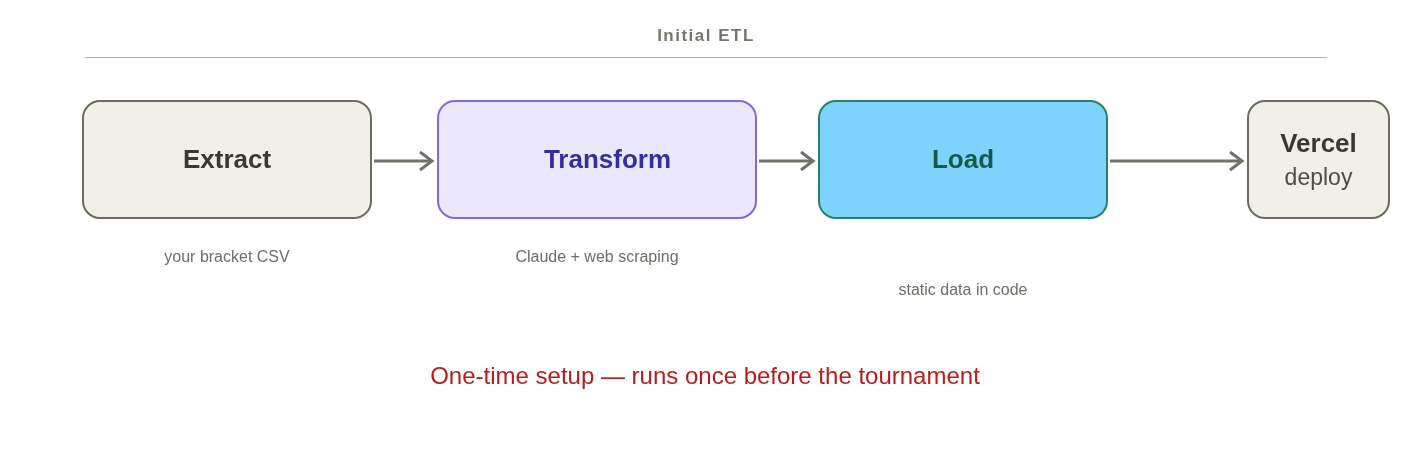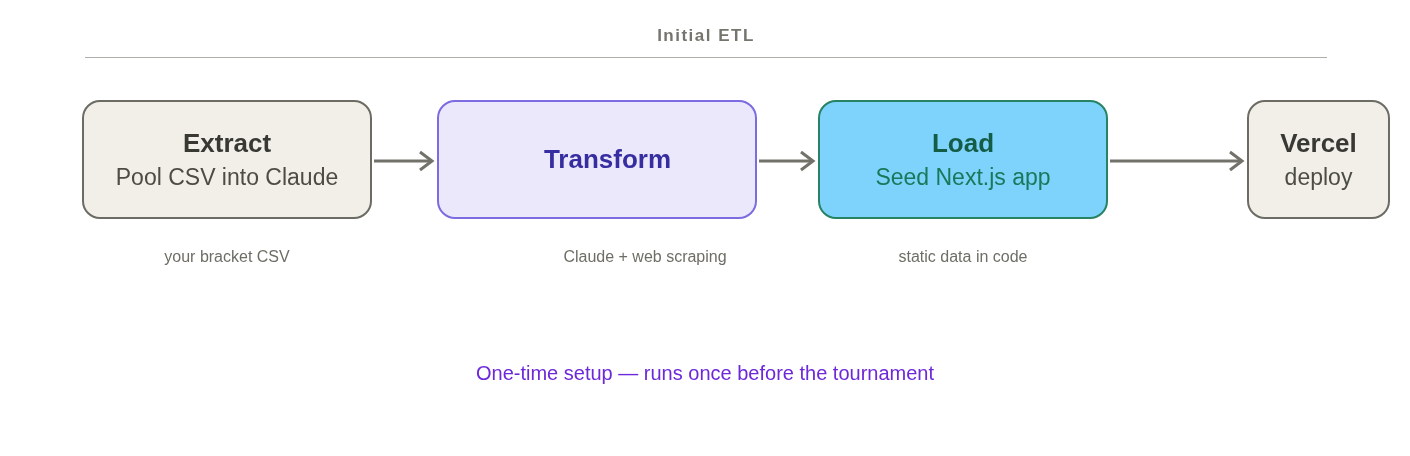--- a/index.html
+++ b/index.html
@@ -78,45 +78,44 @@
   
   .note {
     position: absolute;
     top: 248px;
     transform: translateX(-50%);
     font-size: 16px;
     color: #6e6e66;
     white-space: nowrap;
   }
   #note-extract   { left: 227px; }
-  #note-transform { left: 597px; margin-left: 48px; }
-  #note-load      { left: 963px; }
+  #note-transform { left: 597px; }
+  #note-load      { left: 963px; margin-top: 33px; }
 
   
   .caption {
     position: absolute;
     left: 0; top: 362px; width: 1410px;
     text-align: center;
-    font-size: 20px;
-    color: #6d28d9;
+    font-size: 24px;
+    color: #b91c1c;
   }
 </style>
 </head>
 <body>
 
 <div class="canvas">
 
   <div class="header">
     <span class="header-label">Initial ETL</span>
   </div>
   <div class="rule"></div>
 
   <div class="stage neutral" id="stage-extract">
     <div class="stage-title">Extract</div>
-    <div class="stage-subtitle">Pool CSV into Claude</div>
   </div>
 
   <div class="arrow" id="arrow-1">
     <svg viewBox="0 0 62 28" preserveAspectRatio="none">
       <line x1="0" y1="14" x2="56" y2="14"></line>
       <polyline points="46,5 58,14 46,23"></polyline>
     </svg>
   </div>
 
   <div class="stage purple" id="stage-transform">
@@ -125,21 +124,20 @@
 
   <div class="arrow" id="arrow-2">
     <svg viewBox="0 0 58 28" preserveAspectRatio="none">
       <line x1="0" y1="14" x2="52" y2="14"></line>
       <polyline points="42,5 54,14 42,23"></polyline>
     </svg>
   </div>
 
   <div class="stage green" id="stage-load">
     <div class="stage-title">Load</div>
-    <div class="stage-subtitle">Seed Next.js app</div>
   </div>
 
   <div class="arrow" id="arrow-3">
     <svg viewBox="0 0 136 28" preserveAspectRatio="none">
       <line x1="0" y1="14" x2="130" y2="14"></line>
       <polyline points="120,5 132,14 120,23"></polyline>
     </svg>
   </div>
 
   <div class="stage neutral" id="stage-vercel">

